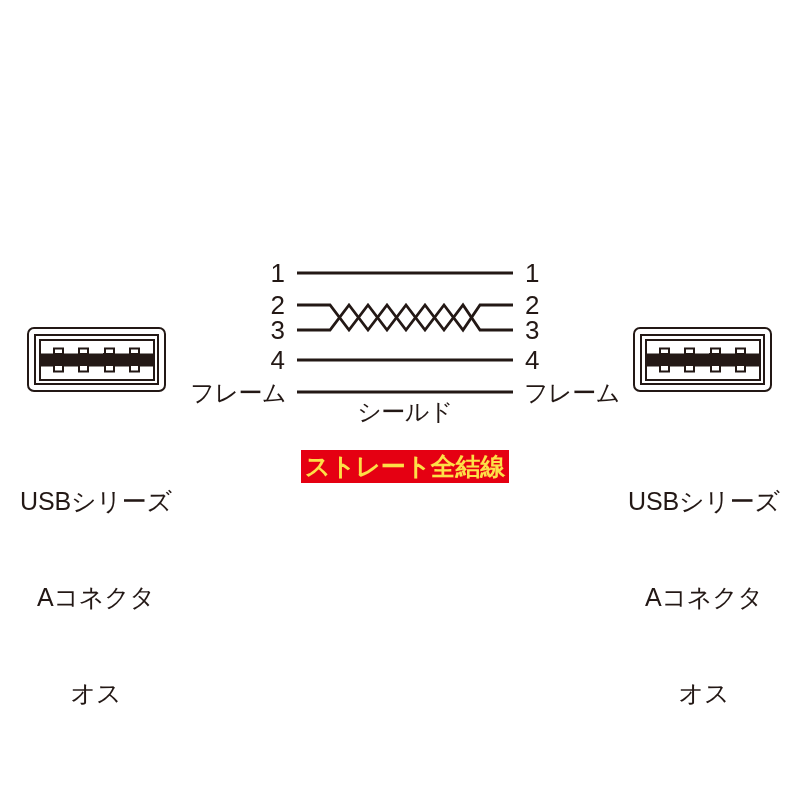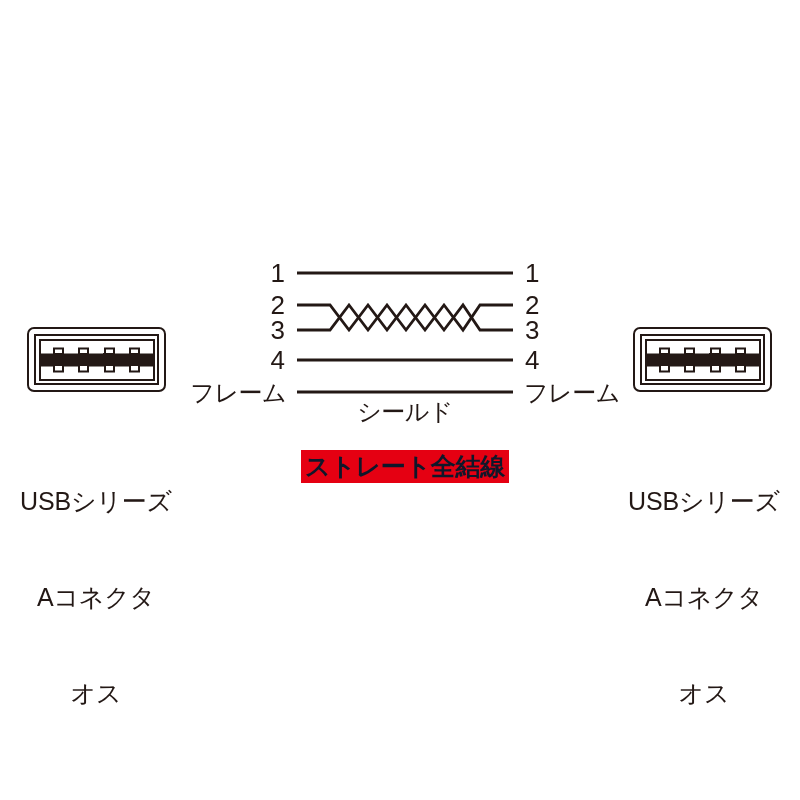--- a/index.html
+++ b/index.html
@@ -146,21 +146,21 @@
     left: 301px;
     top: 450px;
     width: 208px;
     height: 33px;
     background: #E50012;
     display: flex;
     align-items: center;
     justify-content: center;
   }
   #wiring-badge .badge-text {
-    color: #0f172a;
+    color: #fde047;
     font-size: 25px;
     font-weight: 700;
     line-height: 1;
     letter-spacing: -0.3px;
     white-space: nowrap;
   }
 </style>
 </head>
 <body>
 

